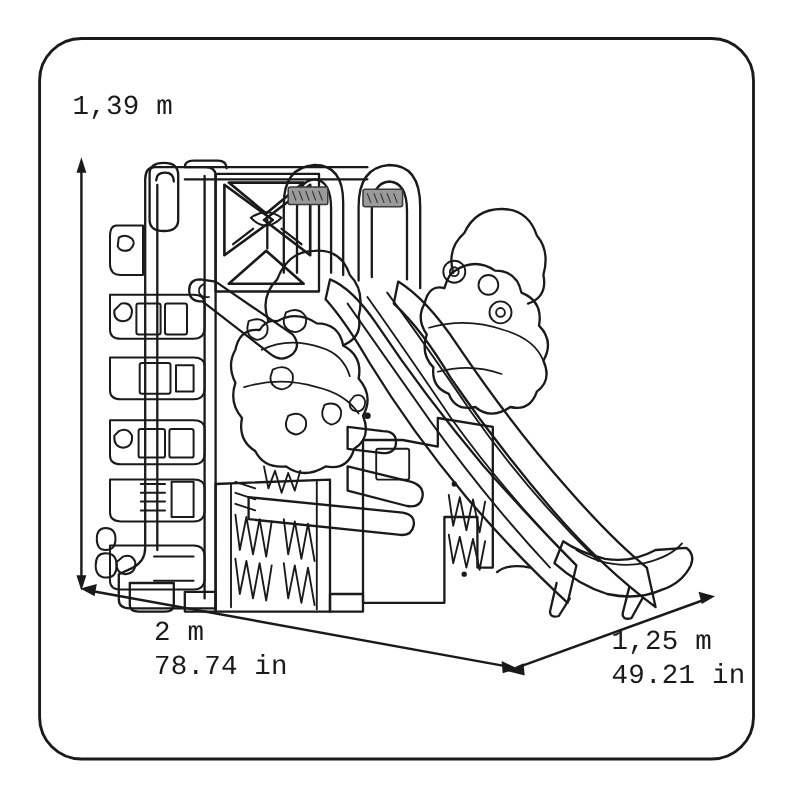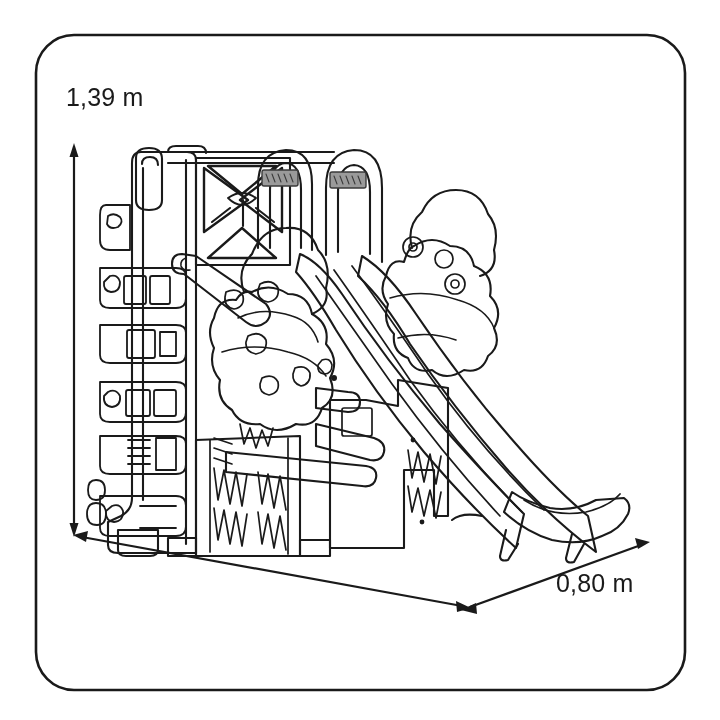--- a/index.html
+++ b/index.html
@@ -21,21 +21,21 @@
   }
   #stage svg {
     position: absolute;
     top: 0;
     left: 0;
     display: block;
   }
   .dim-label {
     position: absolute;
     color: #1a1a1a;
-    font-family: Liberation Sans, sans-serif;
+    font-family: Liberation Mono, monospace;
     font-size: 25px;
     line-height: 31px;
     letter-spacing: 0.2px;
     white-space: nowrap;
     font-weight: 400;
   }
   #label-height { left: 66px; top: 82px; }
   #label-width  { left: 140px; top: 560px; }
   #label-depth  { left: 556px; top: 568px; }
 </style>
@@ -236,18 +236,23 @@
 
       <path d="M168 152 Q168 146 176 146 L198 146 Q206 146 206 153"></path>
 
     </g>
   </svg>
 
   <div class="dim-label" id="label-height">
     <div>1,39 m</div>
   </div>
 
+  <div class="dim-label" id="label-width">
+    <div>2 m</div>
+    <div>78.74 in</div>
+  </div>
 
   <div class="dim-label" id="label-depth">
-    <div>0,80 m</div>
+    <div>1,25 m</div>
+    <div>49.21 in</div>
   </div>
 
 </div>
 
 </body></html>

